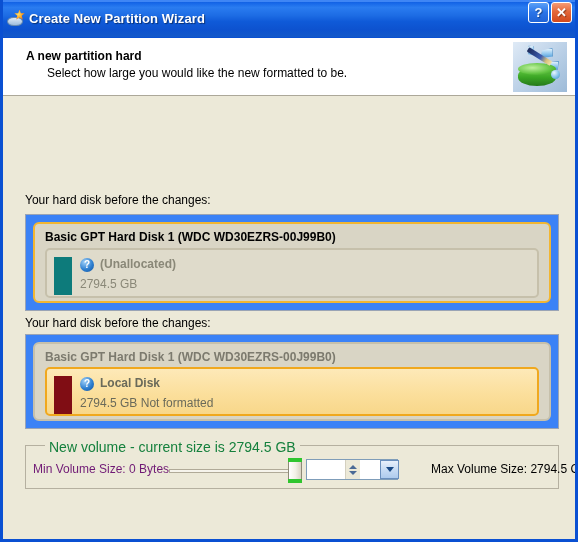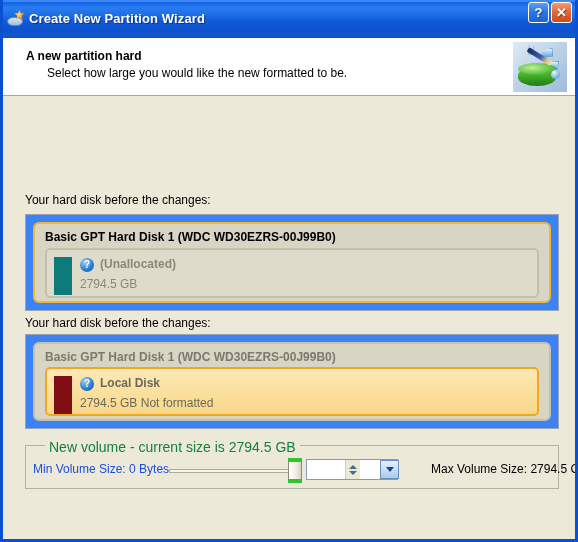--- a/index.html
+++ b/index.html
@@ -286,21 +286,21 @@
     font-size: 14px;
     color: #15803d;
     white-space: nowrap;
     margin-left: 12px;
   }
   #min-label {
     position: absolute;
     left: 30px;
     top: 366px;
     font-size: 12px;
-    color: #1d4ed8;
+    color: #701a75;
     white-space: nowrap;
   }
   #max-label {
     position: absolute;
     left: 428px;
     top: 366px;
     font-size: 12px;
     color: #000000;
     white-space: nowrap;
   }

